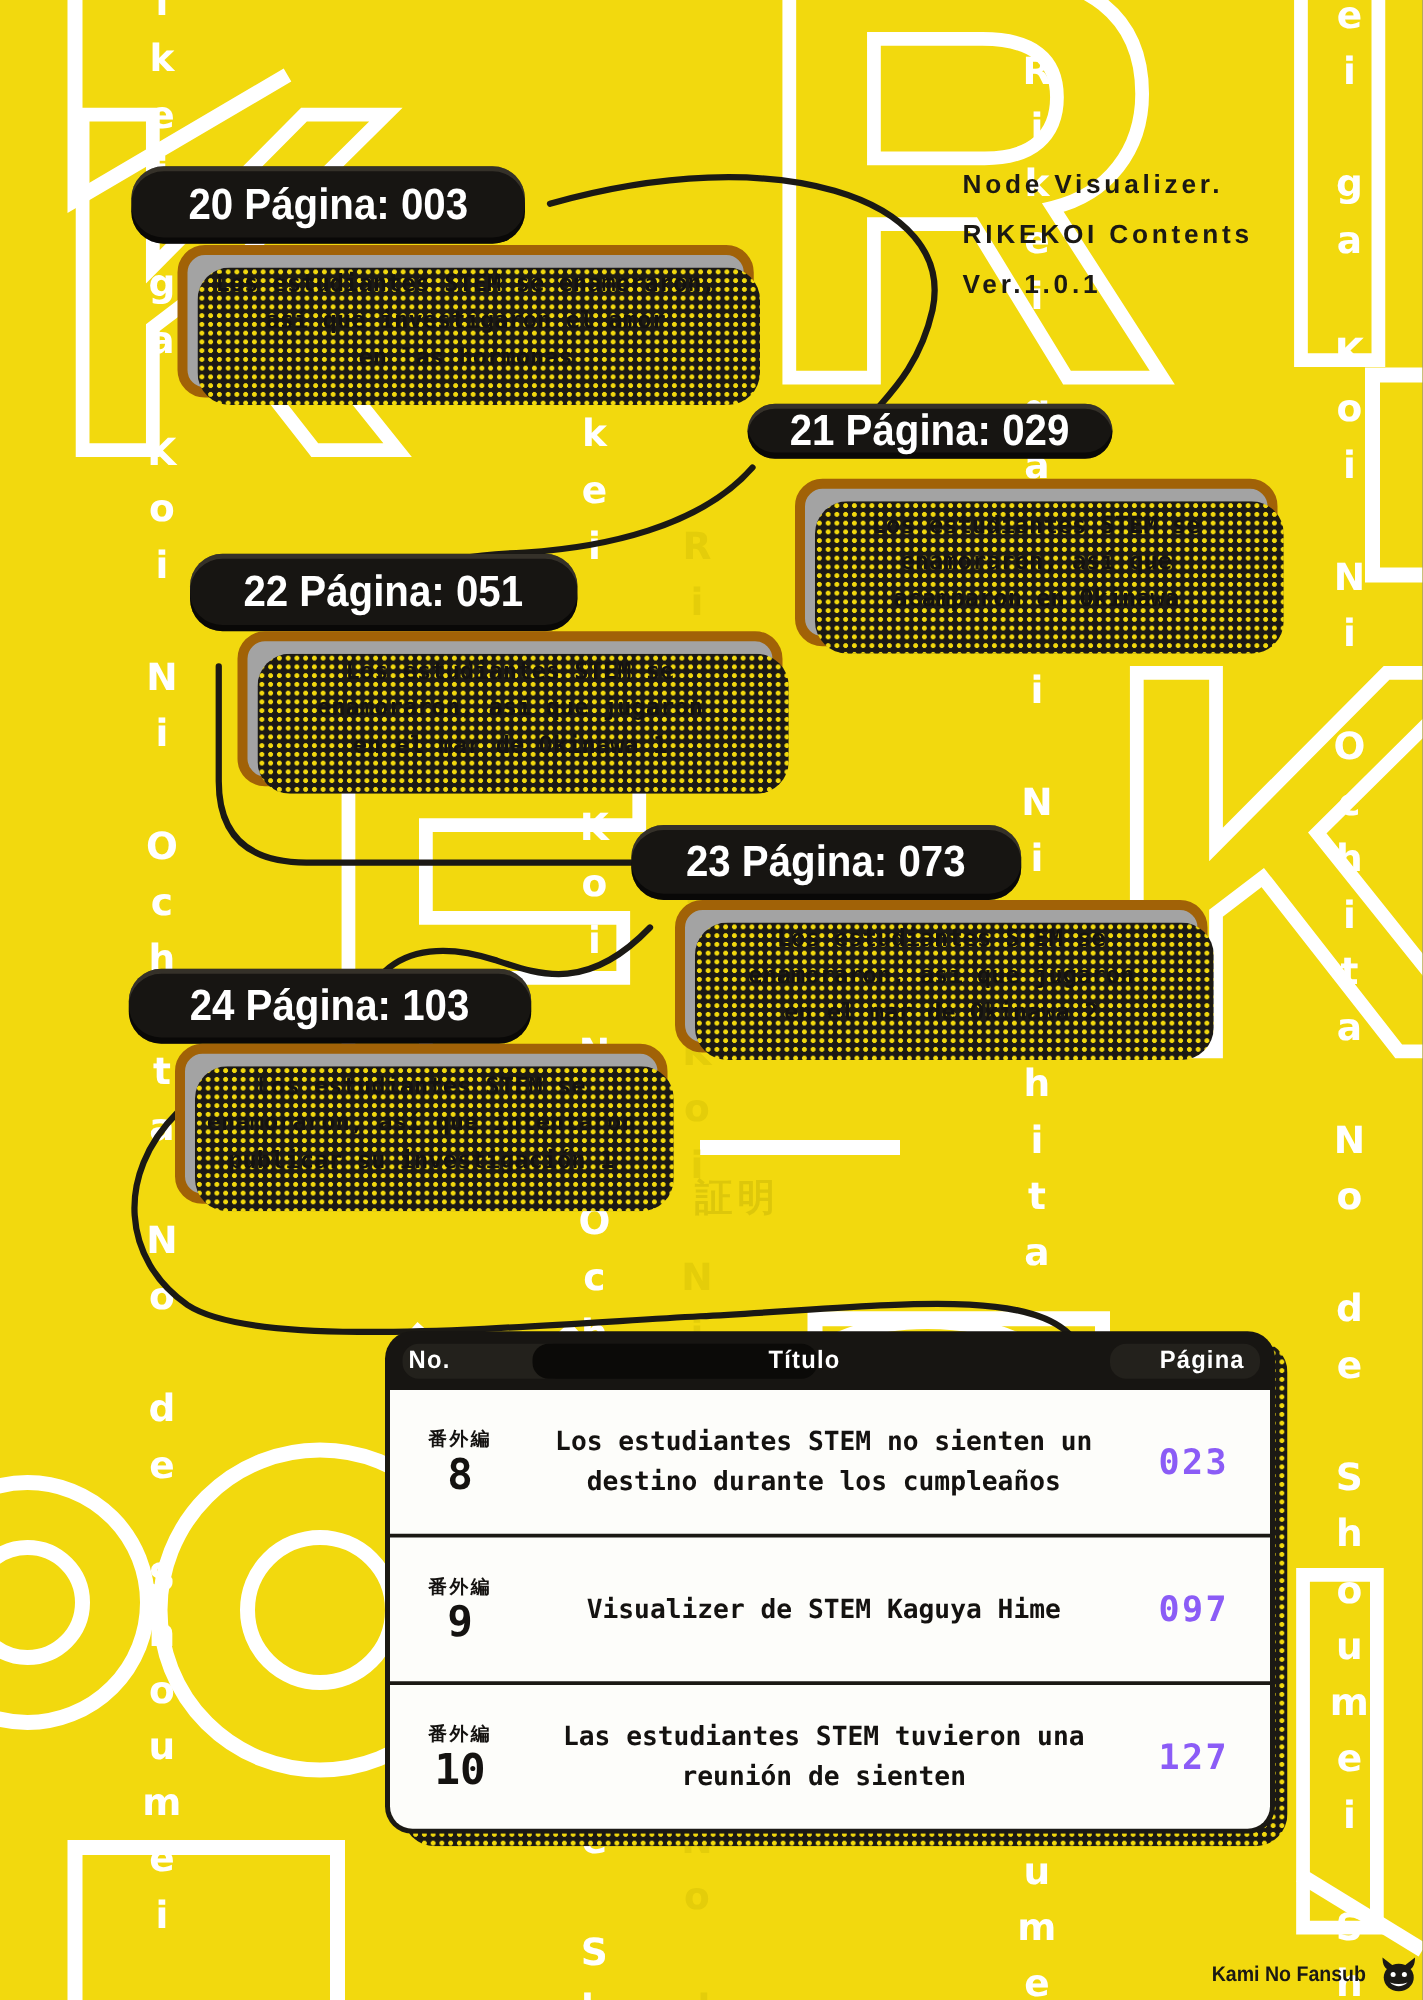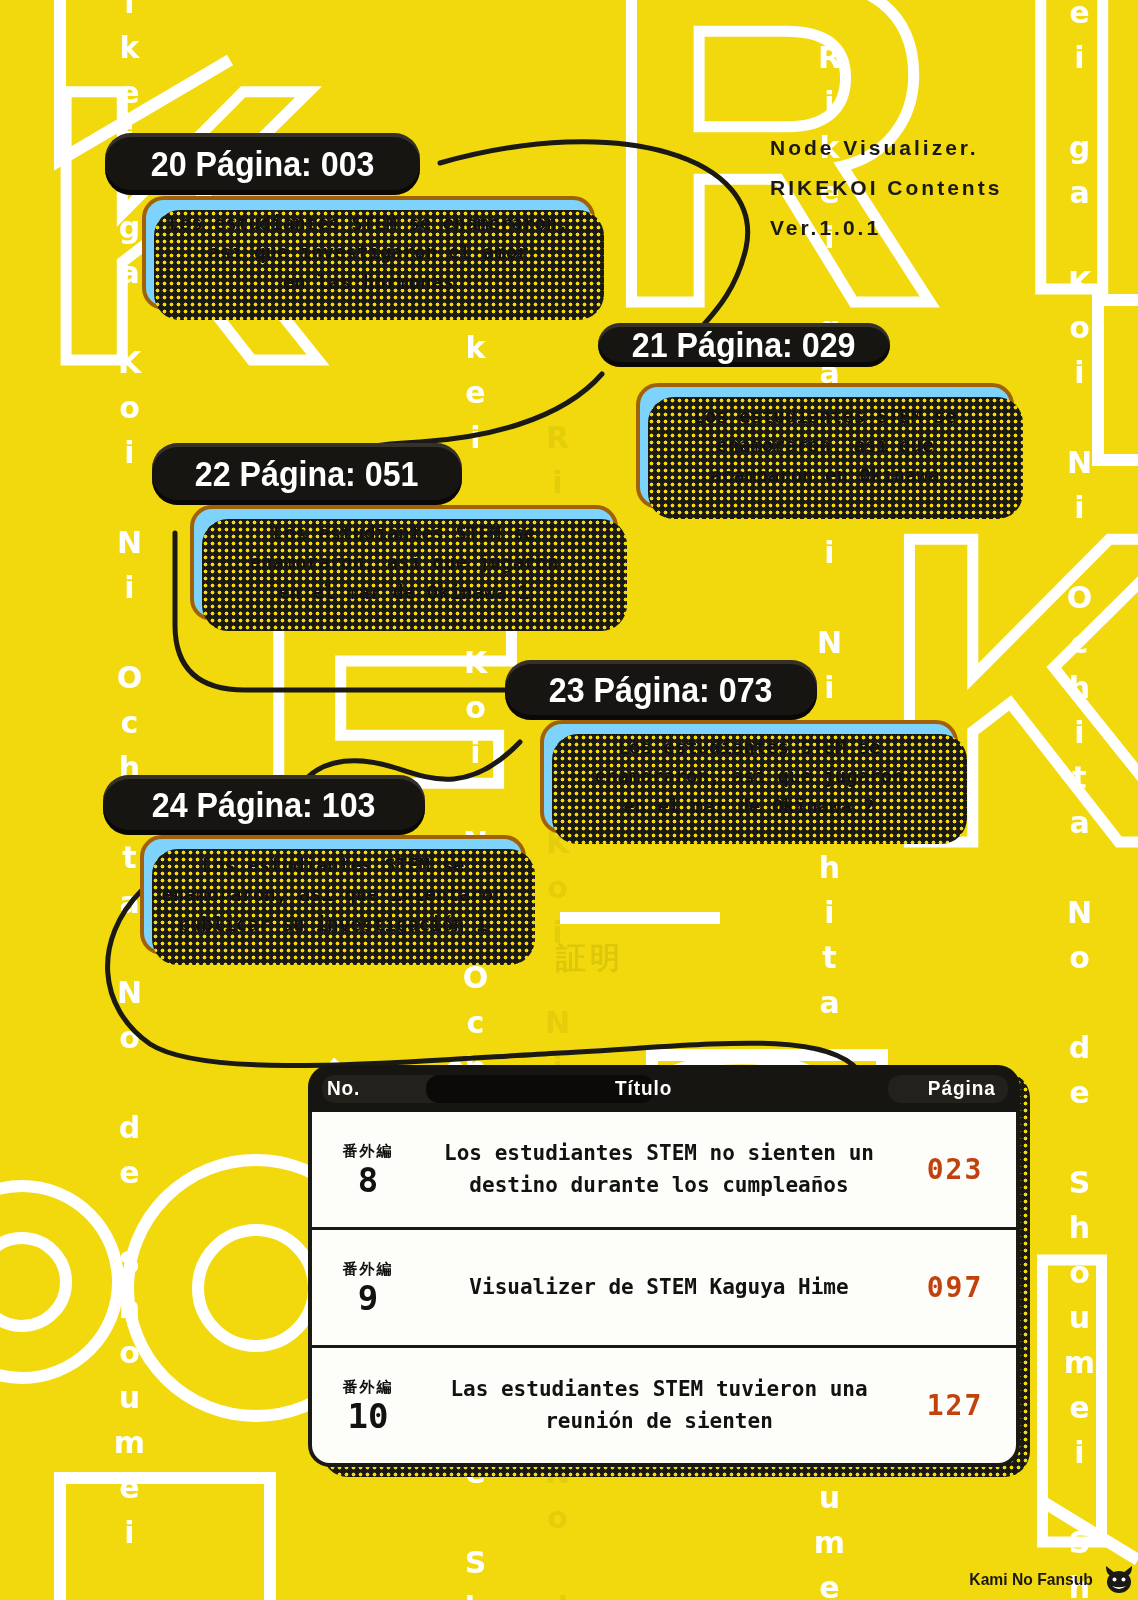--- a/index.html
+++ b/index.html
@@ -40,21 +40,21 @@
     display:flex;align-items:center;justify-content:center;
     box-shadow:inset 0 4px 0 rgba(90,85,70,.45), inset 0 -5px 0 rgba(0,0,0,.6);
   }
   .pill-text{
     color:#ffffff;font-weight:700;font-size:35px;
     letter-spacing:0px;transform:scaleX(.92);white-space:nowrap;
     font-family:"Liberation Sans",sans-serif;
   }
   .card{
     position:absolute;z-index:3;
-    background:#7dd3fc;border:4px solid #a16207;border-radius:22px;
+    background:#a3a3a3;border:8px solid #a16207;border-radius:22px;
     display:flex;align-items:center;justify-content:center;text-align:center;
   }
   .card::before{
     content:"";position:absolute;z-index:-1;
     left:8px;top:10px;right:-13px;bottom:-14px;
     background-color:#1b1914;
     background-image:radial-gradient(circle,#f2d90e 1.7px,rgba(0,0,0,0) 2.2px);
     background-size:7px 7px;
     border-radius:26px;
   }
@@ -113,21 +113,21 @@
   .toc-row:last-child{border-bottom:none;}
   .cell-no{text-align:center;color:#141210;}
   .cell-no .tag{font-size:15px;font-weight:700;font-family:"DejaVu Sans",sans-serif;letter-spacing:2px;}
   .cell-no .num{font-size:34px;font-weight:700;font-family:"DejaVu Sans Mono",monospace;line-height:1;margin-top:2px;}
   .cell-title{
     text-align:center;font-family:"DejaVu Sans Mono",monospace;
     font-weight:700;font-size:21px;line-height:1.5;color:#141210;white-space:pre-line;
   }
   .cell-page{
     text-align:center;font-family:"DejaVu Sans Mono",monospace;
-    font-weight:700;font-size:28px;letter-spacing:2px;color:#c2410c;
+    font-weight:700;font-size:28px;letter-spacing:2px;color:#8b5cf6;
   }
   
   .watermark{
     position:absolute;z-index:4;right:2px;bottom:6px;
     display:flex;align-items:flex-end;gap:4px;
   }
   .watermark .wm-text{
     font-family:"Liberation Sans",sans-serif;font-weight:700;
     font-size:17px;color:#1b1914;transform:scaleX(.92);letter-spacing:0;
     margin-bottom:4px;

